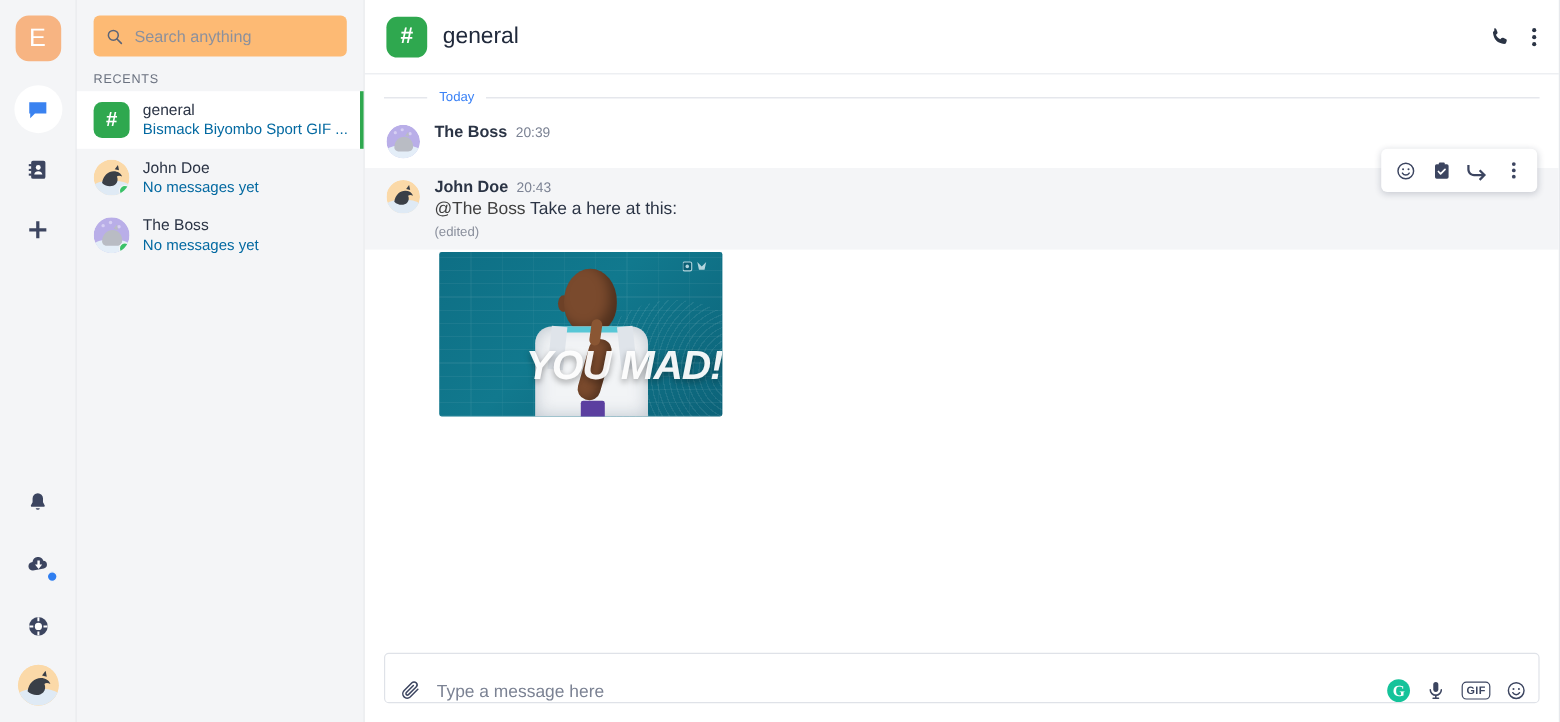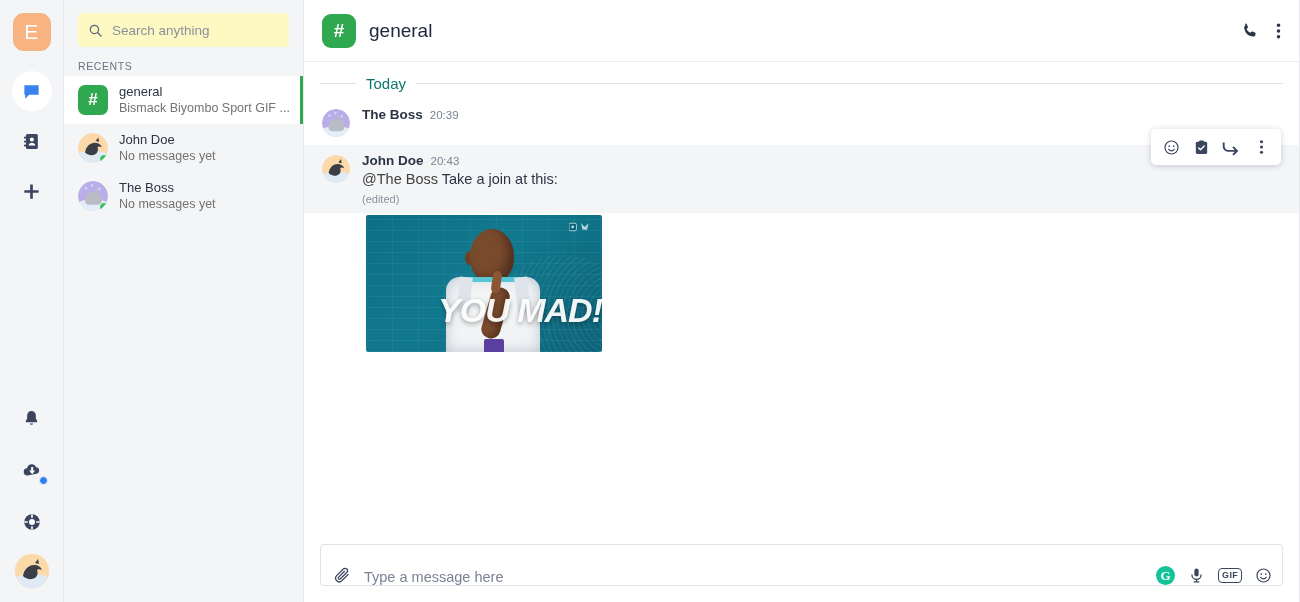--- a/index.html
+++ b/index.html
@@ -50,21 +50,21 @@
 
   
   .sidebar {
     width: 240px; flex: 0 0 240px; height: 602px;
     background: #f4f5f7;
     border-right: 1px solid #e6e8ec;
     padding-top: 13px;
   }
   .search-wrap { padding: 0 14px; }
   .search-box {
-    height: 34px; background: #fef9c3; border-radius: 5px;
+    height: 34px; background: #fdba74; border-radius: 5px;
     display: flex; align-items: center; padding: 0 10px; gap: 9px;
   }
   .search-input {
     border: none; outline: none; background: transparent;
     font-family: "Liberation Sans", sans-serif;
     font-size: 13.5px; color: #3c4257; width: 100%;
   }
   .search-input::placeholder { color: #8b909d; }
   .recents-label {
     margin: 13px 0 4px 14px;
@@ -85,21 +85,21 @@
   }
   .conv-av.photo { border-radius: 50%; overflow: hidden; }
   .on-dot {
     position: absolute; right: -1px; bottom: -1px;
     width: 10px; height: 10px; border-radius: 50%;
     background: #3ac267; border: 1.5px solid #f4f5f7;
   }
   .conv-txt { min-width: 0; }
   .conv-name { font-size: 13px; color: #2b3445; line-height: 17px; }
   .conv-prev {
-    font-size: 12.5px; color: #737373; line-height: 17px;
+    font-size: 12.5px; color: #0369a1; line-height: 17px;
     white-space: nowrap; overflow: hidden; text-overflow: ellipsis;
     max-width: 178px;
   }
 
   
   .chat { flex: 1; height: 602px; display: flex; flex-direction: column; background: #fff;
           border-right: 1px solid #e6e8ec; }
   .chat-header {
     height: 62px; flex: 0 0 62px;
     display: flex; align-items: center; padding: 0 18px 0 18px;
@@ -113,21 +113,21 @@
   .ch-title { margin-left: 13px; font-size: 19px; color: #20293b; }
   .ch-actions { margin-left: auto; display: flex; align-items: center; gap: 16px; }
 
   .msgs { flex: 1; overflow: hidden; position: relative; }
   .day-divider {
     display: flex; align-items: center; gap: 10px;
     padding: 13px 16px 7px 16px;
   }
   .day-line-s { width: 36px; height: 1px; background: #dfe2e8; }
   .day-line-l { flex: 1; height: 1px; background: #dfe2e8; }
-  .day-label { font-size: 15px; color: #0f766e; }
+  .day-label { font-size: 11px; color: #3b82f6; }
 
   .msg { display: flex; gap: 12px; padding: 8px 16px 8px 18px; position: relative; }
   .msg.hovered { background: #f4f5f7; }
   .msg-av { width: 28px; height: 28px; border-radius: 50%; flex: 0 0 28px; overflow: hidden; margin-top: 2px; }
   .msg-body { min-width: 0; }
   .msg-head { display: flex; align-items: baseline; gap: 7px; }
   .msg-author { font-size: 13.5px; font-weight: 700; color: #2b3445; }
   .msg-time { font-size: 11.5px; color: #7b8293; }
   .msg-text { font-size: 14.5px; color: #2b3445; line-height: 21px; margin-top: 1px; }
   .mention { color: #404040; text-align: right; }
@@ -415,21 +415,21 @@
             <path d="M0 24c4-3 9-4 17-4s13 1 17 4v10H0z" fill="#dfeaf5"></path>
             <path d="M8 22c1-7 6-11 11-11 4 0 7 2 8 5-2-1-4-1-5 0 1 2 1 5-1 7-3 3-9 3-13-1z" fill="#3a3f47"></path>
             <path d="M20 9l3-4 1 5z" fill="#3a3f47"></path>
           </svg>
         </div>
         <div class="msg-body">
           <div class="msg-head">
             <span class="msg-author">John Doe</span>
             <span class="msg-time">20:43</span>
           </div>
-          <div class="msg-text"><span class="mention">@The Boss</span><span> Take a join at this:</span></div>
+          <div class="msg-text"><span class="mention">@The Boss</span><span> Take a here at this:</span></div>
           <div class="msg-edited">(edited)</div>
         </div>
 
         <div class="msg-tools">
           <span class="tool-btn">
             <svg width="17" height="17" viewBox="0 0 24 24">
               <circle cx="12" cy="12" r="9.2" fill="none" stroke="#3c4560" stroke-width="1.7"></circle>
               <circle cx="8.8" cy="10" r="1.2" fill="#3c4560"></circle>
               <circle cx="15.2" cy="10" r="1.2" fill="#3c4560"></circle>
               <path d="M8 14.5c1 1.6 2.4 2.3 4 2.3s3-.7 4-2.3" stroke="#3c4560" stroke-width="1.7" fill="none" stroke-linecap="round"></path>

